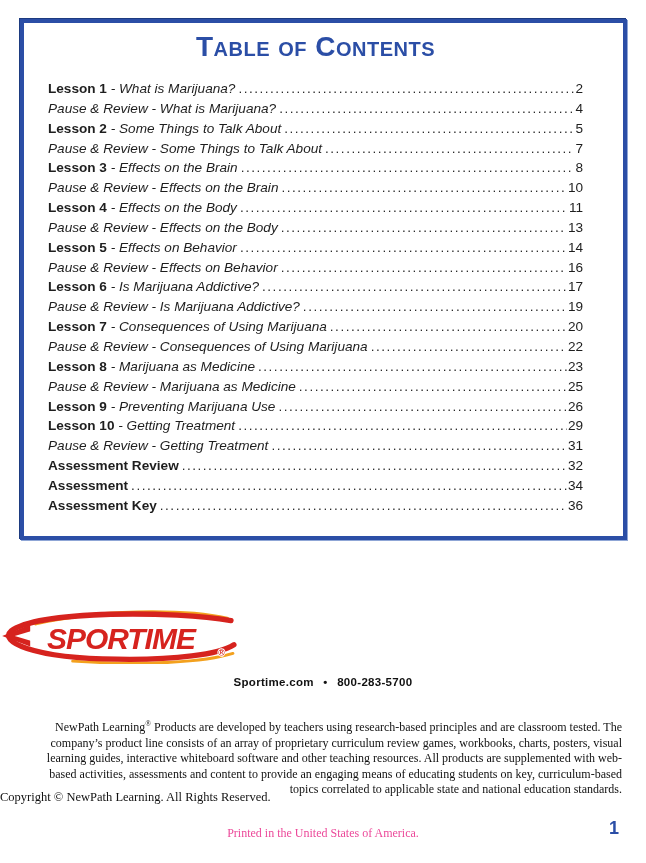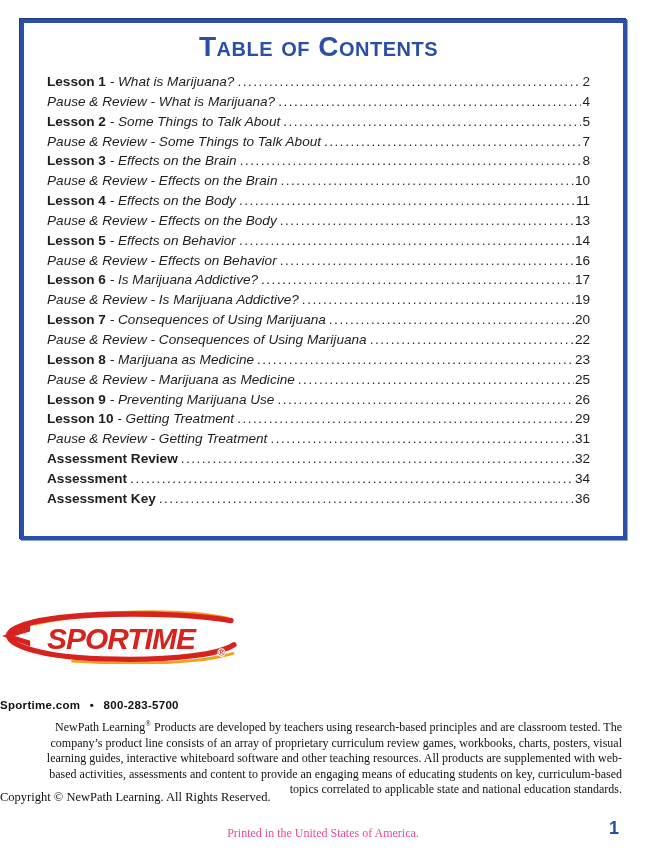--- a/index.html
+++ b/index.html
@@ -14,34 +14,34 @@
 
   
   .toc-box {
     position: absolute;
     left: 20px; top: 19px;
     width: 607px; height: 521px;
     box-sizing: border-box;
     border: 4px solid #2b4ea6;
     box-shadow: -1px -1px 0 #1d3b80, 1px 1px 0 #8fa6d6;
     background: #ffffff;
-    padding: 5px 24px 0 14px;
+    padding: 5px 24px 0 8px;
   }
   .toc-title {
     margin: 3px 0 7px 0;
     text-align: center;
     font-variant: small-caps;
     font-weight: bold;
     font-size: 28px;
     letter-spacing: 0.5px;
     color: #2b4ea6;
   }
   .toc-list {
     list-style: none;
-    margin: 9px; padding: 0;
+    margin: 16px; padding: 0;
   }
   .toc-row {
     display: flex;
     align-items: baseline;
     font-size: 13.6px;
     line-height: 19.85px;
     white-space: nowrap;
   }
   .toc-row .b { font-weight: bold; white-space: pre; }
   .toc-row .rest { white-space: pre; font-style: italic; }
@@ -61,22 +61,23 @@
   
   .logo-wrap {
     position: absolute;
     left: 0; top: 608px;
     width: 518px;
     text-align: left;
   }
   .logo-svg { display: inline-block; }
   .contact-line {
     position: absolute;
-    left: 0; top: 699px;
+    left: 0; top: 676px;
     width: 646px;
+    text-align: center;
     font-weight: bold;
     font-size: 11.5px;
     letter-spacing: 0.3px;
     word-spacing: 6px;
     color: #111111;
   }
 
   
   .about-para {
     position: absolute;

